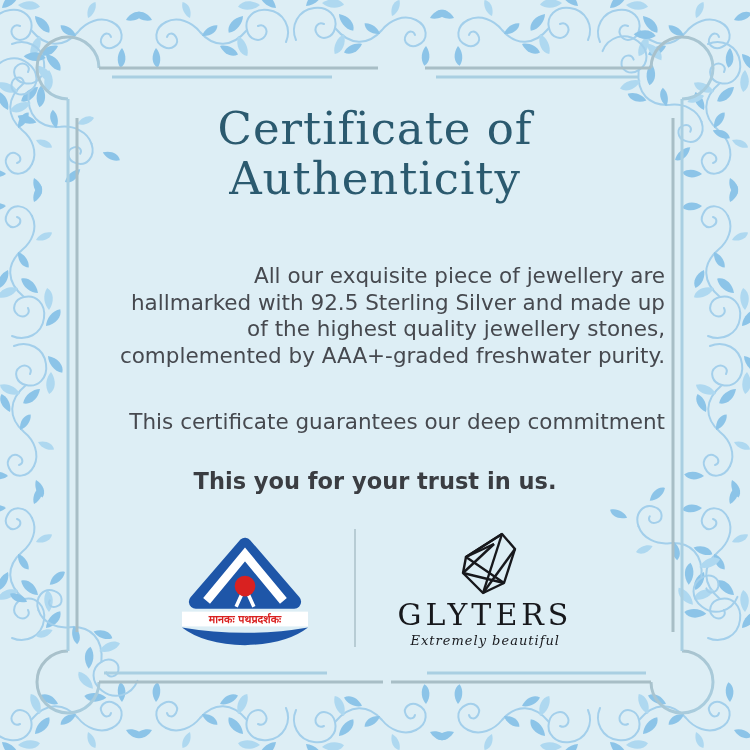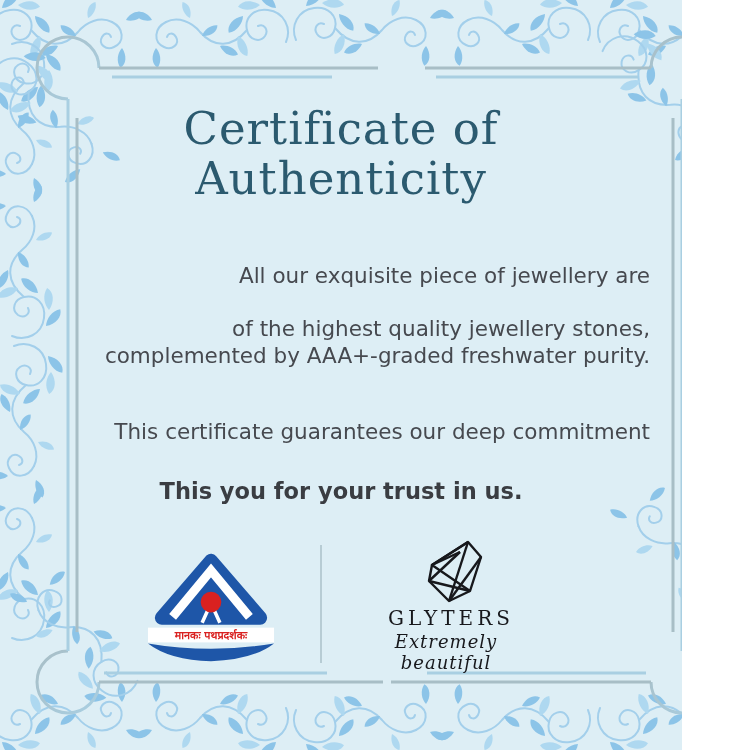--- a/index.html
+++ b/index.html
@@ -1,18 +1,18 @@
 <!DOCTYPE html>
 <html style="--background: #ddeef5; --floral-stem: #a3cfeb; --floral-leaf: #8cc4e8; --floral-leaf-light: #aed8f0; --frame-gray: #a8bec6; --frame-blue: #a9cfe2; --title: #2b5a6f; --body: #46494f; --body-bold: #3a3d42; --bis-blue: #1e56a8; --bis-red: #d92120; --logo-black: #17181c; --divider: #b7ccd4;"><head>
 <meta charset="utf-8">
 <style>
   html,body{margin:0;padding:0;}
   .page{
     position:relative;
-    width:682px;height:750px;
+    width:750px;height:750px;
     background:var(--background, #ddeef5);
     overflow:hidden;
     font-family:"DejaVu Sans", sans-serif;
   }
   .border-svg{position:absolute;inset:0;}
   .stem{fill:none;stroke:var(--floral-stem,#a3cfeb);stroke-width:2;stroke-linecap:round;}
   .leaf{fill:var(--floral-leaf,#8cc4e8);stroke:none;}
   .leaf2{fill:var(--floral-leaf-light,#aed8f0);stroke:none;}
   .frame-g{stroke:var(--frame-gray,#a8bec6);stroke-width:3;fill:none;}
   .frame-b{stroke:var(--frame-blue,#a9cfe2);stroke-width:3;fill:none;}
@@ -32,21 +32,21 @@
   }
   .body-par{
     margin:0 auto;
     width:580px;
     font-size:21.5px;
     line-height:26.5px;
     color:var(--body, #46494f);
     text-align:right;
   }
   .par1{margin-top:60px;}
-  .par2{margin-top:50px;}
+  .par2{margin-top:40px;}
   .thanks{
     margin-top:32px;
     font-size:22.5px;
     font-weight:700;
     color:var(--body-bold, #3a3d42);
   }
   .logos{
     margin-top:32px;
     display:flex;
     justify-content:center;
@@ -59,32 +59,32 @@
     border-left:2px solid var(--divider,#b7ccd4);
     margin-top:0px;
   }
   .brand{
     display:flex;flex-direction:column;align-items:center;
     width:170px;margin-top:-8px;
   }
   .gem-svg{width:76px;height:78px;}
   .wordmark{
     font-family:"DejaVu Serif", serif;
-    font-size:20px;
+    font-size:30px;
     letter-spacing:4px;
     font-weight:400;
     color:var(--logo-black,#17181c);
     line-height:1;
     margin-top:2px;
     white-space:nowrap;
   }
   .tagline{
     font-family:"DejaVu Serif", serif;
     font-style:italic;
-    font-size:18px;
+    font-size:13px;
     letter-spacing:1px;
     color:var(--logo-black,#17181c);
     align-self:flex-end;
     margin:3px 10px 0 0;
   }
   .bis-caption{
     font-size:11px;font-weight:bold;
     fill:var(--bis-red,#d92120);
     font-family:"DejaVu Sans", sans-serif;
   }
@@ -174,21 +174,21 @@
       <line class="frame-g" x1="673" y1="118" x2="673" y2="632"></line>
     </g>
   </svg>
 
   <main class="content">
 
     <h1 class="title">Certificate of Authenticity</h1>
 
     <p class="body-par par1">
       <span>All our exquisite piece of jewellery are</span><br>
-      <br>
+      <span>hallmarked with 92.5 Sterling Silver and made up</span><br>
       <span>of the highest quality jewellery stones,</span><br>
       <span>complemented by AAA+-graded freshwater purity.</span>
     </p>
 
     <p class="body-par par2">
       <span>This certificate guarantees our deep commitment</span><br>
     </p>
 
     <p class="thanks">This you for your trust in us.</p>
 

